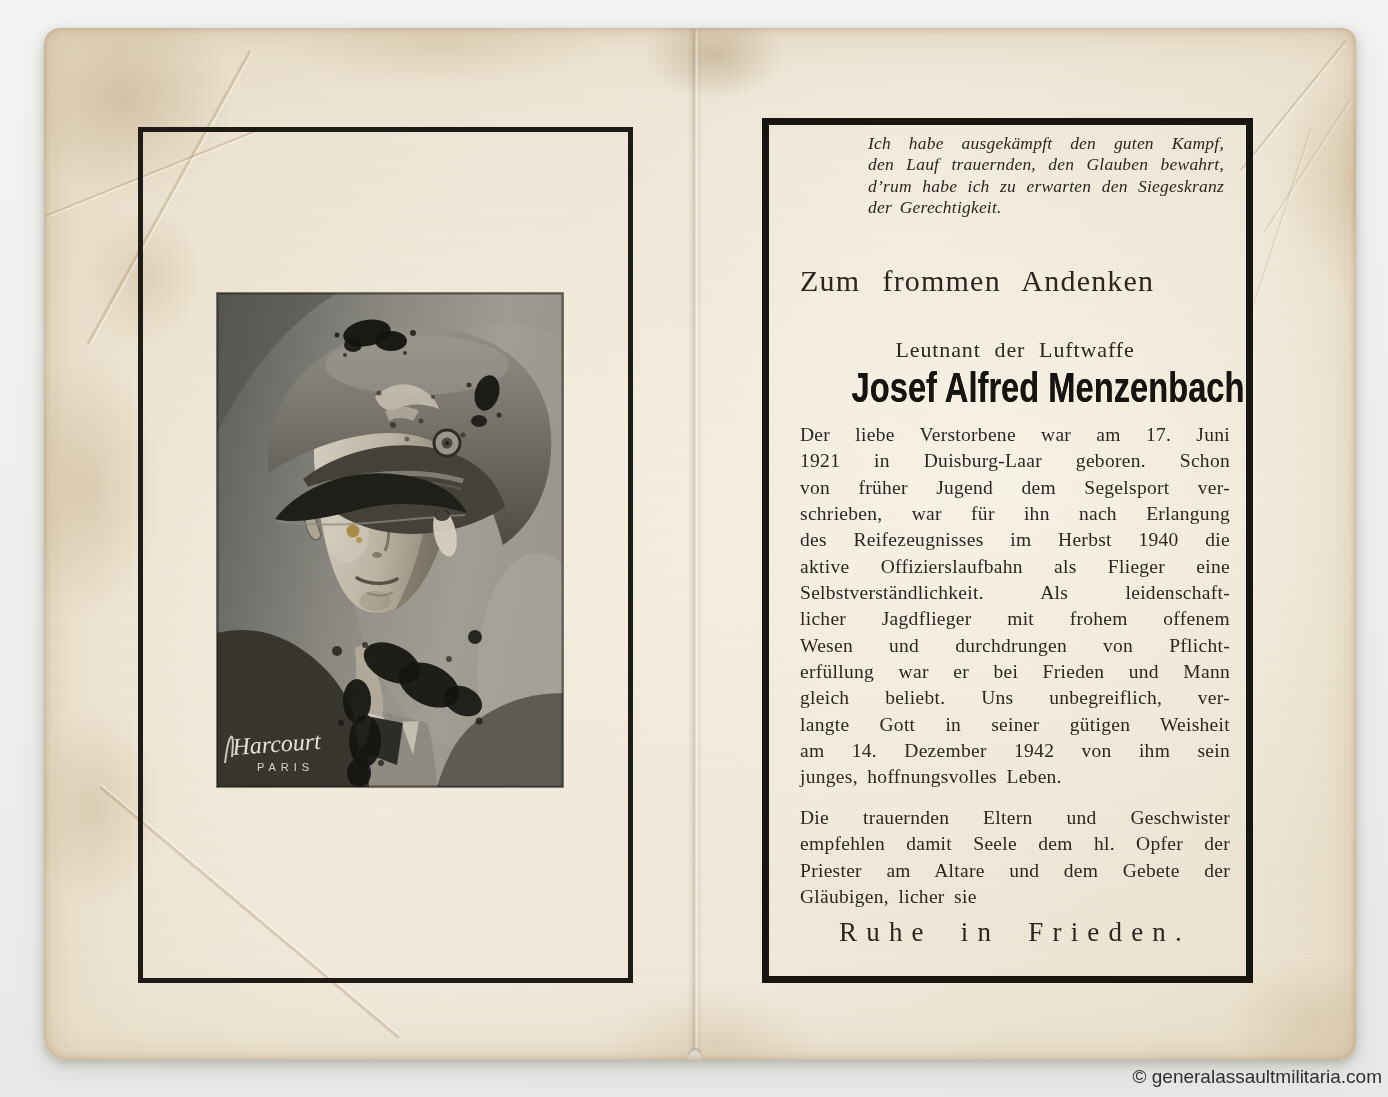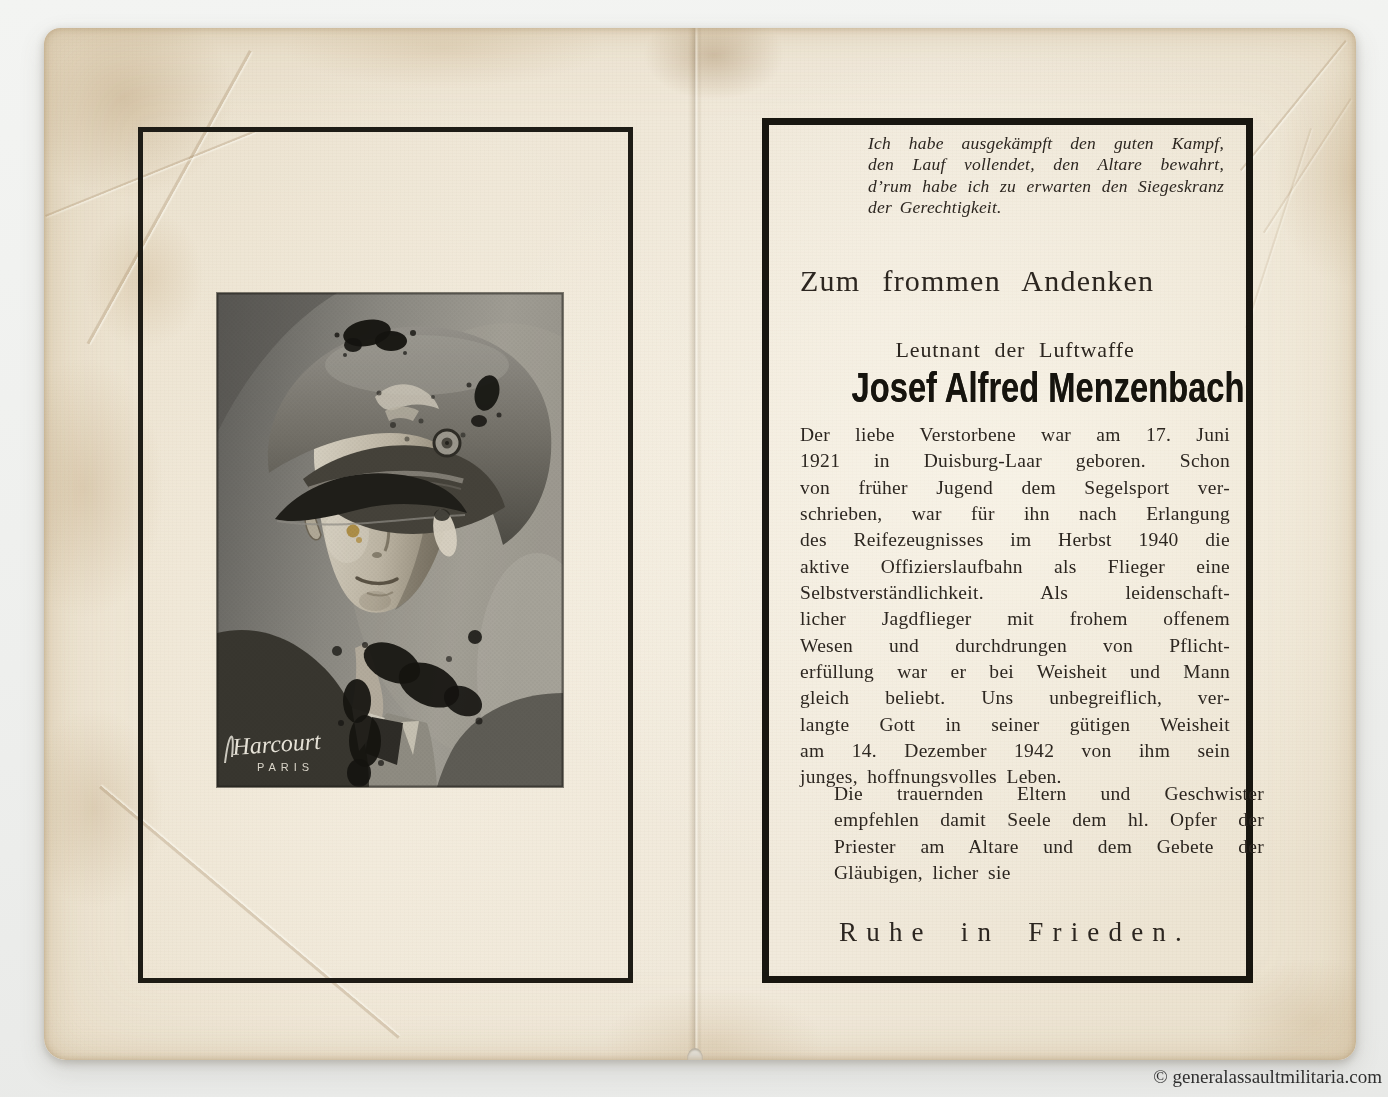--- a/index.html
+++ b/index.html
@@ -62,26 +62,26 @@
         word-spacing:.5em; letter-spacing:.05em; }
   .m3 { left:756px; top:309px; width:430px; font-size:22px; text-align:center;
         word-spacing:.34em; letter-spacing:.04em; }
   .name { left:756px; top:337px; width:430px; font-family:"Liberation Sans", sans-serif;
           font-weight:700; font-size:43px; line-height:44px; color:#16140e; text-align:center;
           white-space:nowrap; transform:scaleX(.76); transform-origin:50% 50%;
           text-shadow:0 0 .6px rgba(22,20,14,.8); }
   .para { left:756px; width:430px; font-size:19.5px; line-height:26.35px;
           word-spacing:.22em; letter-spacing:.015em; }
   .p1 { top:394px; }
-  .p2 { top:753px;margin-left:34px; }
+  .p2 { top:777px; }
   .closing { left:756px; top:889px; width:430px; font-size:27px; text-align:center;
              letter-spacing:.34em; word-spacing:.45em; }
   
   .watermark { position:absolute; right:6px; top:1066px; z-index:7;
-               font-family:Liberation Serif, serif; font-size:19px; color:#2f2f2f; }
+               font-family:Liberation Sans, sans-serif; font-size:19px; color:#2f2f2f; }
 </style>
 </head>
 <body>
 
 <div id="stage">
 
   <div id="card">
 
     <div class="stain" style="left:-30px;top:-30px;width:220px;height:200px;background:radial-gradient(closest-side,rgba(165,130,80,.30),rgba(165,130,80,0))"></div>
     <div class="stain" style="left:-40px;top:330px;width:160px;height:260px;background:radial-gradient(closest-side,rgba(170,135,85,.25),rgba(170,135,85,0))"></div>
@@ -230,40 +230,40 @@
 
         <rect width="346" height="494" fill="url(#ht)" opacity=".16"></rect>
         <rect x="0.75" y="0.75" width="344.5" height="492.5" fill="none" stroke="#211f1a" stroke-opacity=".55" stroke-width="1.5"></rect>
       </svg>
     </div>
 
     <div class="rframe"></div>
 
     <div class="txt quote">
       <div class="jl">Ich habe ausgekämpft den guten Kampf,</div>
-      <div class="jl">den Lauf vollendet, den Altare bewahrt,</div>
+      <div class="jl">den Lauf trauernden, den Glauben bewahrt,</div>
       <div class="jl">d’rum habe ich zu erwarten den Siegeskranz</div>
       <div class="jle">der Gerechtigkeit.</div>
     </div>
 
     <div class="txt m1">Zum frommen Andenken</div>
     <div class="txt m3">Leutnant der Luftwaffe</div>
     <div class="txt name">Josef Alfred Menzenbach</div>
 
     <div class="txt para p1">
       <div class="jl">Der liebe Verstorbene war am 17. Juni</div>
       <div class="jl">1921 in Duisburg-Laar geboren. Schon</div>
       <div class="jl">von früher Jugend dem Segelsport ver-</div>
       <div class="jl">schrieben, war für ihn nach Erlangung</div>
       <div class="jl">des Reifezeugnisses im Herbst 1940 die</div>
       <div class="jl">aktive Offizierslaufbahn als Flieger eine</div>
       <div class="jl">Selbstverständlichkeit. Als leidenschaft-</div>
       <div class="jl">licher Jagdflieger mit frohem offenem</div>
       <div class="jl">Wesen und durchdrungen von Pflicht-</div>
-      <div class="jl">erfüllung war er bei Weisheit und Mann</div>
+      <div class="jl">erfüllung war er bei Frieden und Mann</div>
       <div class="jl">gleich beliebt. Uns unbegreiflich, ver-</div>
       <div class="jl">langte Gott in seiner gütigen Weisheit</div>
       <div class="jl">am 14. Dezember 1942 von ihm sein</div>
       <div class="jle">junges, hoffnungsvolles Leben.</div>
     </div>
 
     <div class="txt para p2">
       <div class="jl">Die trauernden Eltern und Geschwister</div>
       <div class="jl">empfehlen damit Seele dem hl. Opfer der</div>
       <div class="jl">Priester am Altare und dem Gebete der</div>

